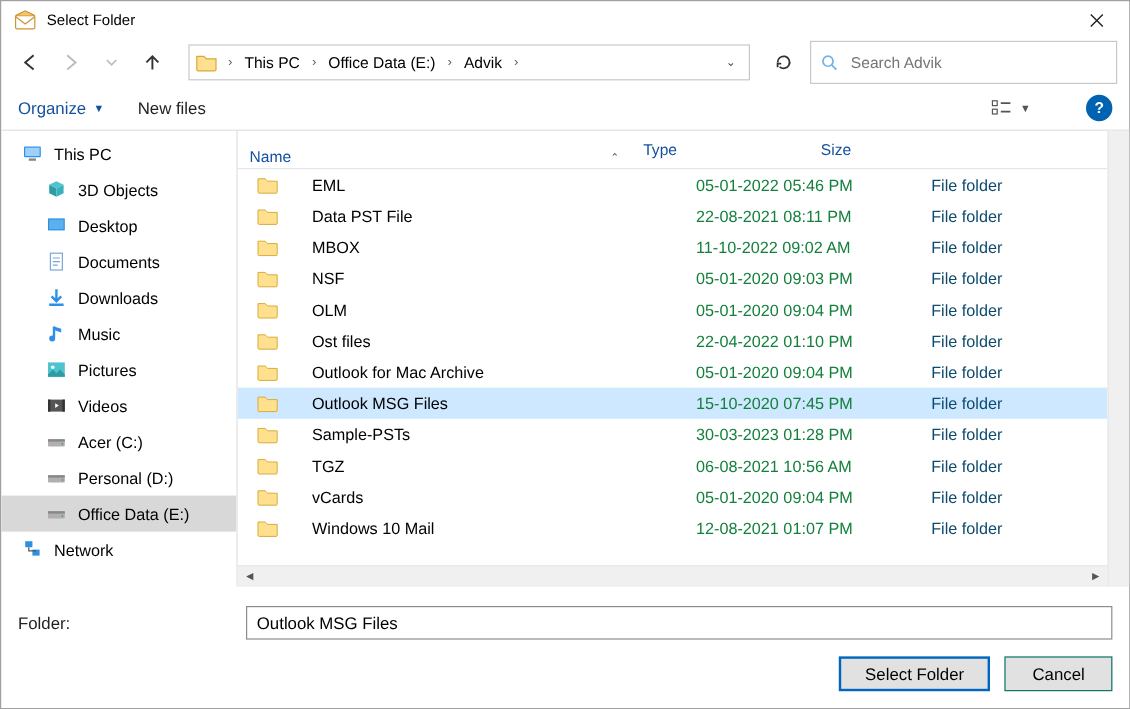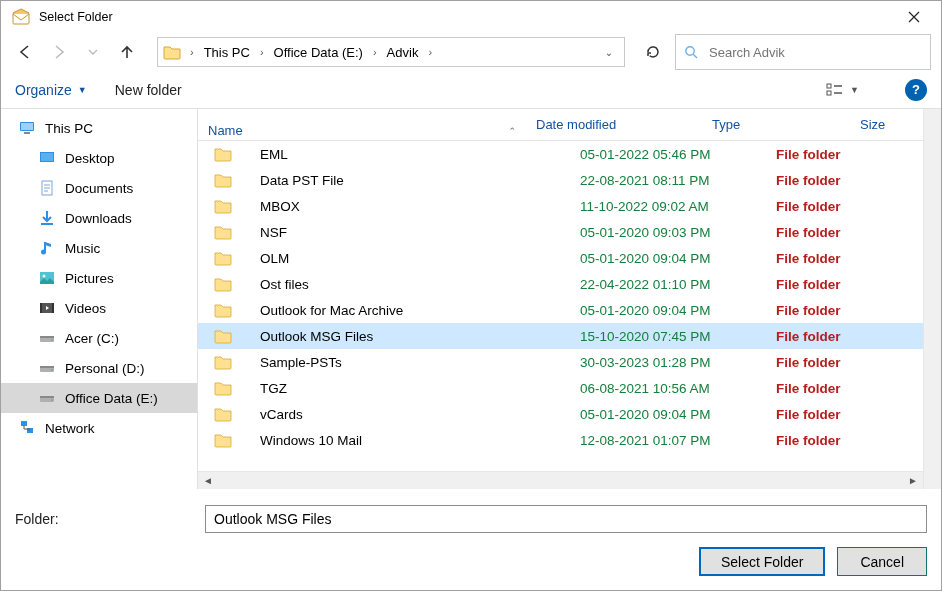--- a/index.html
+++ b/index.html
@@ -44,21 +44,21 @@
   .c-name { flex: 0 0 328px; display:flex; align-items:center; gap:6px;margin-top:12px;}
   .c-date { flex: 0 0 176px; }
   .c-type { flex: 0 0 148px; }
   .c-size { flex: 0 0 44px; }
   .files { flex:1; overflow:hidden; }
   .frow { display:flex; align-items:center; height:26px; font-size:13.5px;gap:20px; }
   .frow.selected { background:#cde8ff; }
   .frow .fico { width:20px; height:20px; margin:0 8px 0 16px; display:flex; align-items:center; justify-content:center;}
   .fname { flex: 0 0 300px; }
   .fdate { flex: 0 0 176px; color:#15803d;}
-  .ftype { flex: 0 0 148px; color:#b91c1c;font-weight:bold;}
+  .ftype { flex: 0 0 148px; color:#0c4a6e;}
   .hscroll { height:18px; border-top:1px solid #e6e6e6; background:#f0f0f0; display:flex; align-items:center; padding:0 2px;}
   .hscroll .ar { width:16px; color:#555; font-size:10px; text-align:center;}
   .hscroll .track { flex:1;}
   .footer { padding: 10px 14px 14px 14px; }
   .row1 { display:flex; align-items:center; gap:10px; margin: 6px 0 14px 0;}
   .row1 label { font-size:14px; color:#222; width: 180px; text-align:left; padding-right: 4px;}
   .row1 input { flex:1; height:28px; border:1px solid #8c8c8c; padding:0 8px; font-size:14px; }
   .row2 { display:flex; justify-content:flex-end; gap:12px; }
   .btn { height:29px; padding: 0 22px; font-size:14px; border:1px solid #0f766e; background:#e1e1e1; cursor:default;}
   .btn.primary { border:2px solid #0067c0; background:#e1e1e1; padding: 0 20px;}
@@ -144,21 +144,21 @@
       </span>
       <input placeholder="Search Advik" style="">
     </div>
   </div>
 
   <div class="toolbar">
     <span class="org">
       <span>Organize</span>
       <span class="tri">▼</span>
     </span>
-    <span class="newf">New folder</span>
+    <span class="newf">New files</span>
     <span class="sp"></span>
     <span class="viewbtn">
       <svg width="20" height="16" viewBox="0 0 20 16">
           <rect x="1" y="2" width="4" height="4" fill="none" stroke="#555"></rect>
           <rect x="1" y="9" width="4" height="4" fill="none" stroke="#555"></rect>
           <path d="M8 4 h8 M8 11 h8" stroke="#555" stroke-width="1.4"></path>
         </svg>
       <span style="font-size:9px;color:#555;">▼</span>
     </span>
     <span class="helpbtn">?</span>
@@ -168,20 +168,30 @@
     <div class="sidebar" id="sidebar">
         <div class="srow indent0">
           <span class="sico">
             <svg width="18" height="18" viewBox="0 0 18 18">
               <rect x="2" y="3" width="14" height="9" rx="1" fill="#2e90e5"></rect>
               <rect x="3" y="4" width="12" height="7" fill="#9fd0f7"></rect>
               <rect x="6" y="13" width="6" height="2" fill="#888"></rect>
             </svg>
           </span>
           <span>This PC</span>
+        </div>
+        <div class="srow indent1">
+          <span class="sico">
+            <svg width="18" height="18" viewBox="0 0 18 18">
+              <path d="M9 2 L15 5 L9 8 L3 5 Z" fill="#4fc4cf"></path>
+              <path d="M3 5 v7 l6 3 v-7 Z" fill="#2e9ca5"></path>
+              <path d="M15 5 v7 l-6 3 v-7 Z" fill="#37b3bd"></path>
+            </svg>
+          </span>
+          <span>3D Objects</span>
         </div>
         <div class="srow indent1">
           <span class="sico">
             <svg width="18" height="18" viewBox="0 0 18 18">
               <rect x="2" y="3" width="14" height="10" fill="#2e90e5"></rect>
               <rect x="3" y="4" width="12" height="8" fill="#5bb0ee"></rect>
             </svg>
           </span>
           <span>Desktop</span>
         </div>
@@ -277,21 +287,20 @@
       </div>
     <div class="vsplit"></div>
     <div class="filepane">
       <div class="listwrap">
         <div style="flex:1; display:flex; flex-direction:column; min-width:0;">
           <div class="cols">
             <div class="c-name">
               <span>Name</span>
               <span class="sortup">⌃</span>
             </div>
-            <div class="c-date">Date modified</div>
             <div class="c-type">Type</div>
             <div class="c-size">Size</div>
           </div>
           <div class="files" id="filelist">
               <div class="frow">
                 <span class="fico">
                   <svg width="18" height="16" viewBox="0 0 18 16">
                     <path d="M1 3h6l2 2h8v9a1 1 0 0 1-1 1H2a1 1 0 0 1-1-1Z" fill="#ffe08f" stroke="#d6a935" stroke-width="0.8"></path>
                   </svg>
                 </span>

